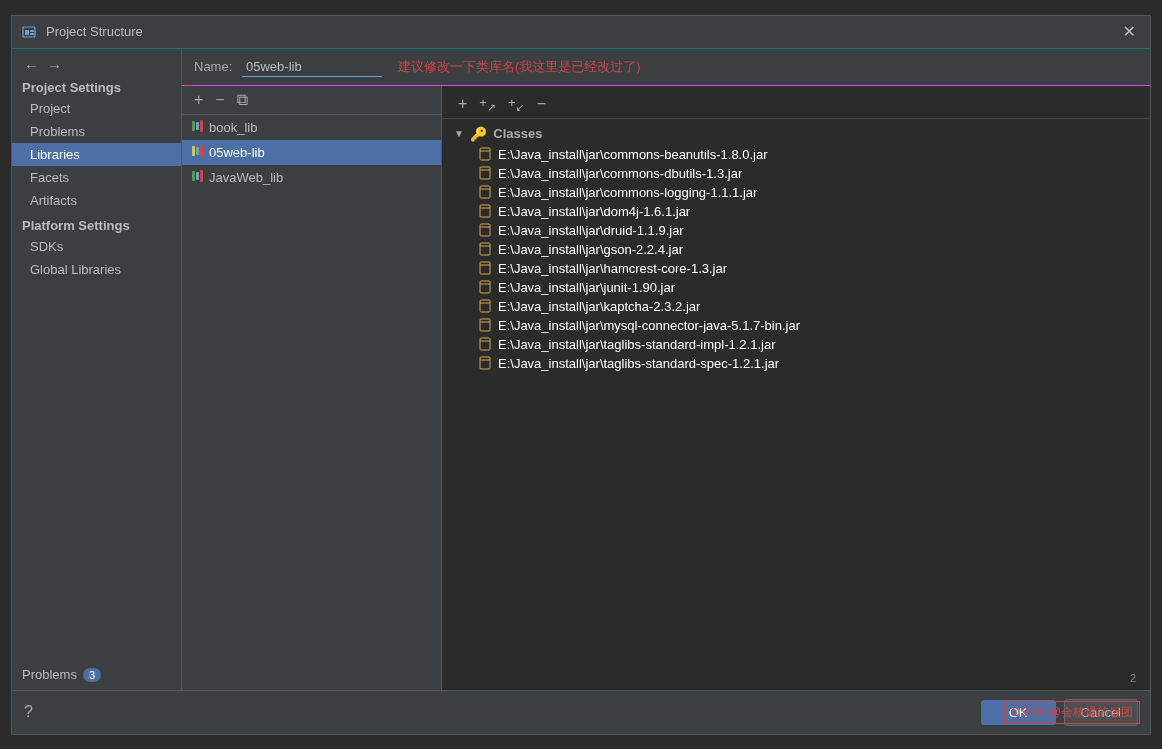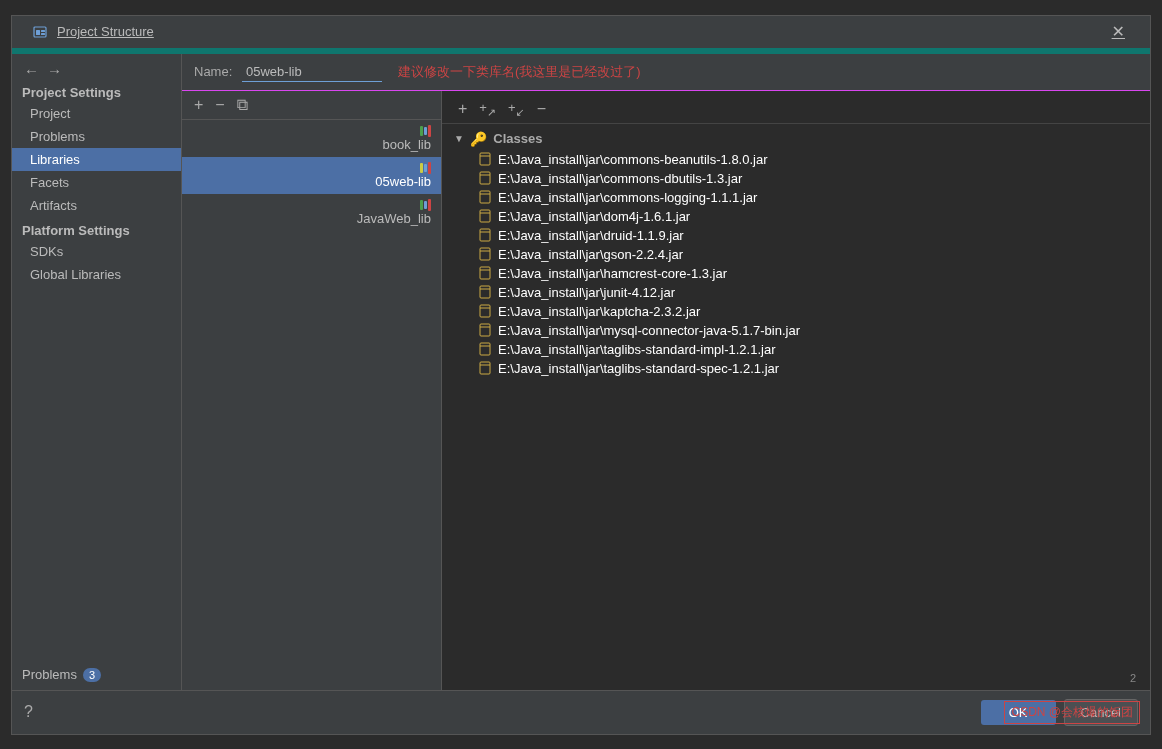--- a/index.html
+++ b/index.html
@@ -21,24 +21,23 @@
       background: #3c3f41;
       border: 1px solid #555;
       display: flex;
       flex-direction: column;
       position: relative;
     }
     .title-bar {
       background: #3c3f41;
       display: flex;
       align-items: center;
-      padding: 6px 21px;
-      border-bottom: 6px solid #0f766e;
+      padding: 6px 10px;
+      border-bottom: 1px solid #0f766e;
       user-select: none;
-      text-decoration: underline;
     }
     .title-bar-icon {
       width: 16px;
       height: 16px;
       margin-right: 8px;
       display: flex;
       align-items: center;
     }
     .title-bar-icon svg { width: 14px; height: 14px; }
     .title-bar-text {
@@ -178,27 +177,26 @@
       background: none;
       border: none;
       color: #aaa;
       font-size: 16px;
       cursor: pointer;
       padding: 2px 4px;
       line-height: 1;
     }
     .lib-item {
       display: flex;
-      align-items: flex-end;
+      align-items: flex-start;
       padding: 5px 10px;
       cursor: pointer;
       color: #bbbbbb;
       font-size: 13px;
-      gap: 0;
-      flex-direction: column;
+      gap: 6px;
     }
     .lib-item.active {
       background: #4c6fa5;
       color: #fff;
     }
     .lib-icon {
       display: inline-flex;
       align-items: center;
       gap: 1px;
     }
@@ -496,21 +494,21 @@
               </span>
               <span>E:\Java_install\jar\hamcrest-core-1.3.jar</span>
             </div>
             <div class="tree-child">
               <span class="jar-icon">
                 <svg viewBox="0 0 14 14" fill="none">
                   <rect x="2" y="1" width="10" height="12" rx="1" stroke="#ccaa44" stroke-width="1"></rect>
                   <line x1="2" y1="4" x2="12" y2="4" stroke="#ccaa44" stroke-width="1"></line>
                 </svg>
               </span>
-              <span>E:\Java_install\jar\junit-4.12.jar</span>
+              <span>E:\Java_install\jar\junit-1.90.jar</span>
             </div>
             <div class="tree-child">
               <span class="jar-icon">
                 <svg viewBox="0 0 14 14" fill="none">
                   <rect x="2" y="1" width="10" height="12" rx="1" stroke="#ccaa44" stroke-width="1"></rect>
                   <line x1="2" y1="4" x2="12" y2="4" stroke="#ccaa44" stroke-width="1"></line>
                 </svg>
               </span>
               <span>E:\Java_install\jar\kaptcha-2.3.2.jar</span>
             </div>

